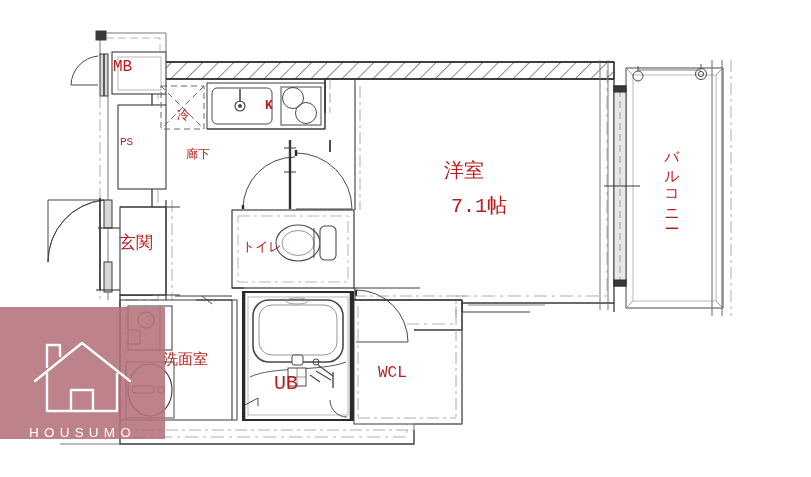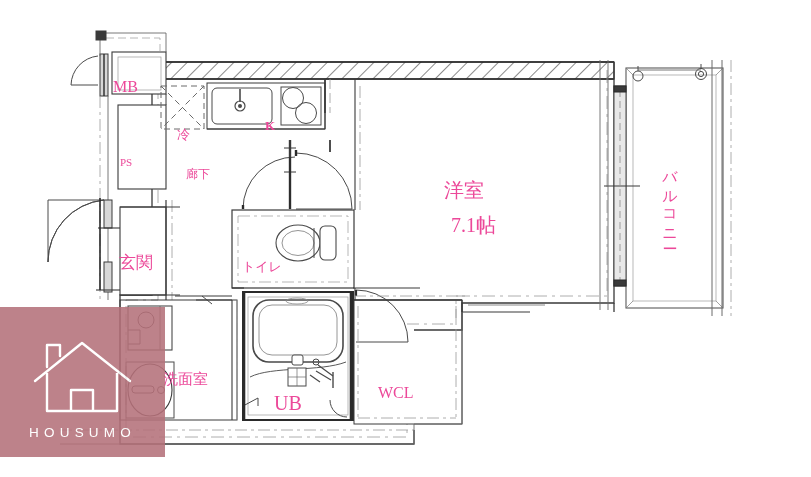--- a/index.html
+++ b/index.html
@@ -1,28 +1,28 @@
 <!DOCTYPE html>
 <html><head>
 <meta charset="utf-8">
 <style>
   html,body{margin:0;padding:0;background:#fff;}
   body{width:811px;height:477px;overflow:hidden;
        font-family:"Liberation Sans","DejaVu Sans",sans-serif;}
   #stage{position:relative;width:811px;height:477px;background:#ffffff;}
   #plan{position:absolute;left:0;top:0;width:811px;height:477px;}
   
-  #wm{position:absolute;left:0;top:307px;width:165px;height:150px;
+  #wm{position:absolute;left:0;top:307px;width:165px;height:132px;
       background:#b5717a;opacity:.88;}
   #wm .mark{position:absolute;left:0;top:0;width:165px;height:170px;}
   #wm .wtext{position:absolute;left:0;top:118px;width:165px;text-align:center;
      color:#ffffff;font-size:13.5px;letter-spacing:5.2px;
      font-family:"Liberation Sans",sans-serif;font-weight:400;}
-  .lbl{position:absolute;color:#ec4899;white-space:nowrap;
-       font-family:Liberation Serif, serif;margin-top:20px;}
+  .lbl{position:absolute;color:#b91c1c;white-space:nowrap;
+       font-family:Liberation Mono, monospace;}
 </style>
 </head>
 <body>
 
 <div id="stage">
 
   <svg id="plan" viewBox="0 0 811 477">
     <defs>
       <pattern id="hatch" width="11" height="11" patternUnits="userSpaceOnUse" patternTransform="rotate(45)">
         <line x1="0" y1="0" x2="0" y2="11" stroke="#2a2a2a" stroke-width="1.1"></line>

